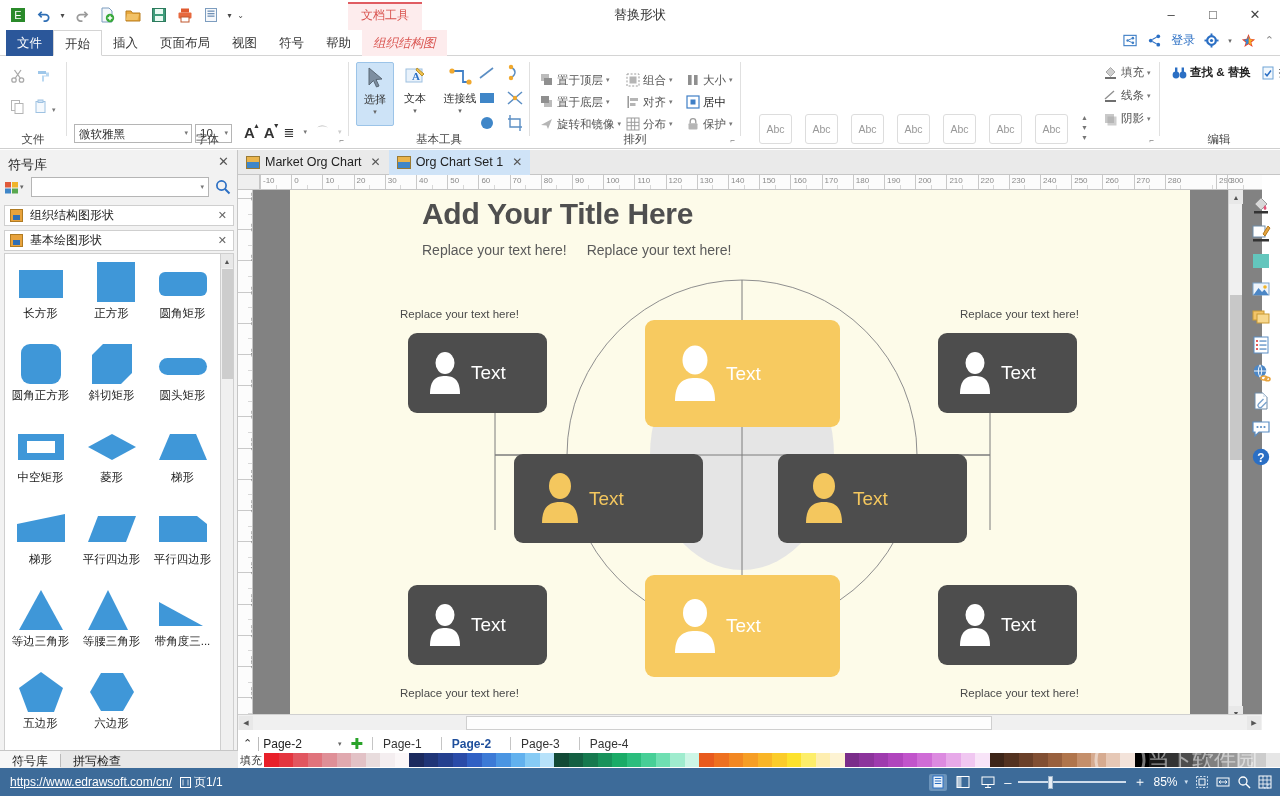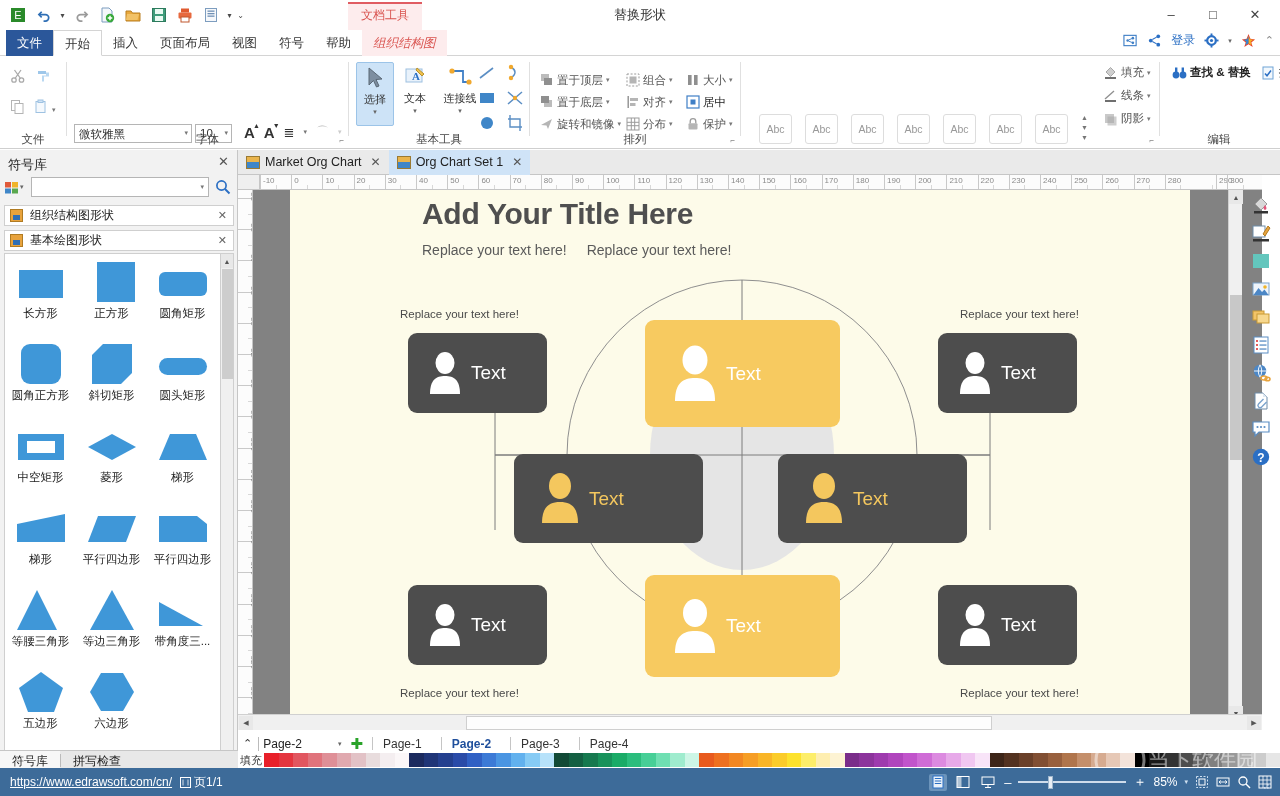--- a/index.html
+++ b/index.html
@@ -756,32 +756,32 @@
               <svg width="56" height="40">
                 <path d="M4 8 H42 L52 16 V34 H4 Z" fill="#3f97d8"></path>
               </svg>
             </div>
             <div class="slbl">平行四边形</div>
           </div>
 
         <div class="scell">
             <div class="shp">
               <svg width="56" height="44">
+                <path d="M28 2 L50 42 H6 Z" fill="#3f97d8"></path>
+              </svg>
+            </div>
+            <div class="slbl">等边三角形</div>
+          </div>
+        <div class="scell">
+            <div class="shp">
+              <svg width="56" height="44">
                 <path d="M24 2 L44 42 H4 Z" fill="#3f97d8"></path>
               </svg>
             </div>
             <div class="slbl">等腰三角形</div>
-          </div>
-        <div class="scell">
-            <div class="shp">
-              <svg width="56" height="44">
-                <path d="M28 2 L50 42 H6 Z" fill="#3f97d8"></path>
-              </svg>
-            </div>
-            <div class="slbl">等边三角形</div>
           </div>
 
         <div class="scell">
             <div class="shp">
               <svg width="56" height="44">
                 <path d="M4 14 L48 38 H4 Z" fill="#3f97d8"></path>
               </svg>
             </div>
             <div class="slbl">带角度三...</div>
           </div>

